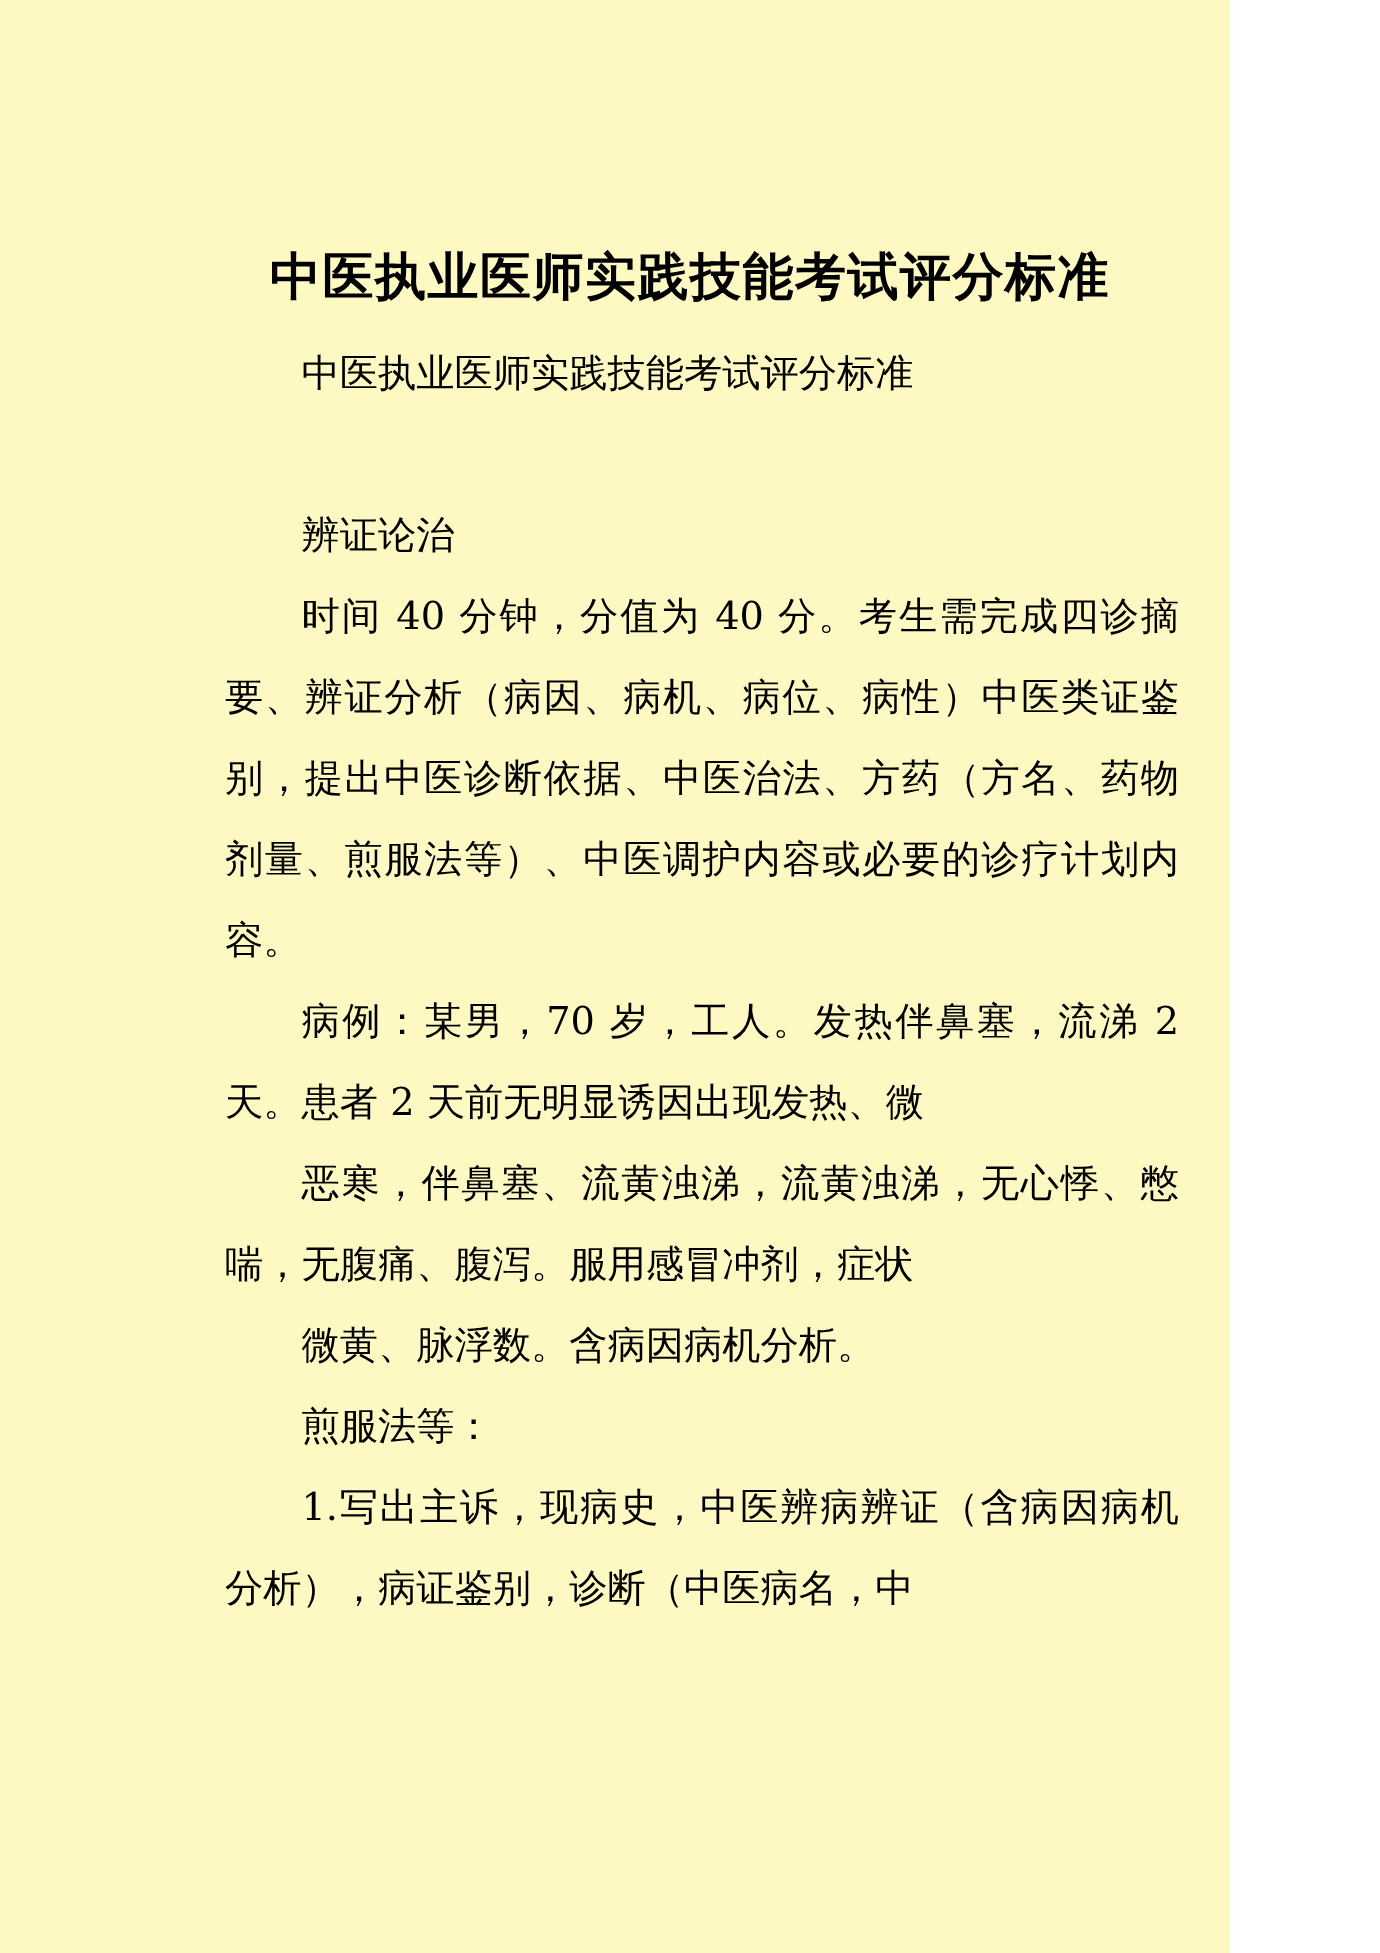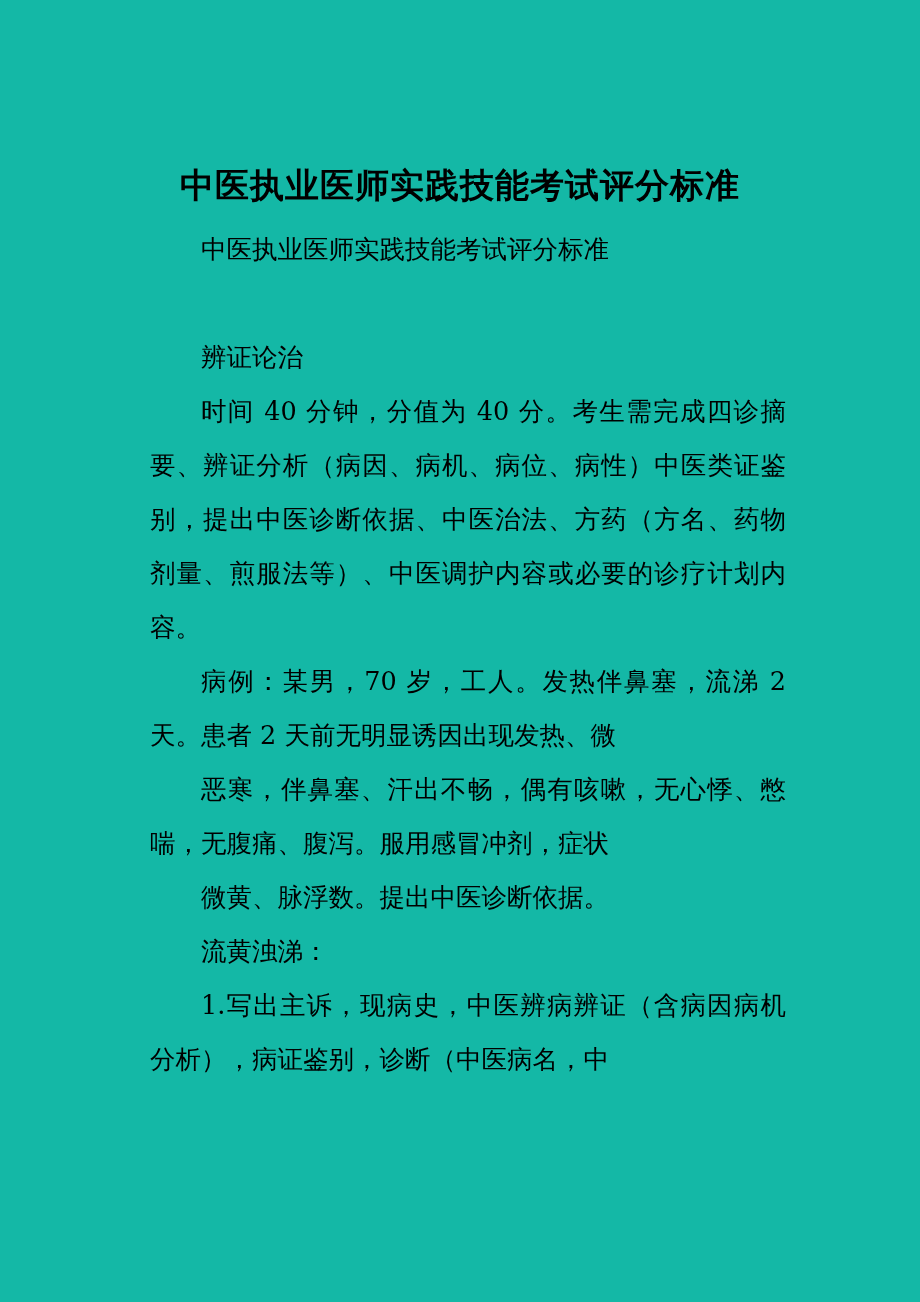--- a/index.html
+++ b/index.html
@@ -9,23 +9,23 @@
   }
   body {
     width: 920px;
     height: 1302px;
     font-family: "DejaVu Serif", "Liberation Serif", serif;
     color: #000000;
     overflow: hidden;
   }
   .page {
     position: relative;
-    width: 920px;
+    width: 820px;
     height: 1302px;
-    background: #14b8a6;
+    background: #fef9c3;
     box-sizing: border-box;
   }
   .doc-title {
     position: absolute;
     left: 0;
     top: 140px;
     width: 920px;
     text-align: center;
     font-size: 34px;
     font-weight: bold;
@@ -64,23 +64,23 @@
 
     <p class="para spacer-after">中医执业医师实践技能考试评分标准</p>
 
     <p class="para">辨证论治</p>
 
     <p class="para">时间 40 分钟，分值为 40 分。考生需完成四诊摘要、辨证分析（病因、病机、病位、病性）中医类证鉴别，提出中医诊断依据、中医治法、方药（方名、药物剂量、煎服法等）、中医调护内容或必要的诊疗计划内容。</p>
 
 
     <p class="para">病例：某男，70 岁，工人。发热伴鼻塞，流涕 2 天。患者 2 天前无明显诱因出现发热、微</p>
 
-    <p class="para">恶寒，伴鼻塞、汗出不畅，偶有咳嗽，无心悸、憋喘，无腹痛、腹泻。服用感冒冲剂，症状</p>
+    <p class="para">恶寒，伴鼻塞、流黄浊涕，流黄浊涕，无心悸、憋喘，无腹痛、腹泻。服用感冒冲剂，症状</p>
 
 
-    <p class="para">微黄、脉浮数。提出中医诊断依据。</p>
+    <p class="para">微黄、脉浮数。含病因病机分析。</p>
 
-    <p class="para">流黄浊涕：</p>
+    <p class="para">煎服法等：</p>
 
     <p class="para">1.写出主诉，现病史，中医辨病辨证（含病因病机分析），病证鉴别，诊断（中医病名，中</p>
 
   </div>
 </div>
 
 </body></html>

